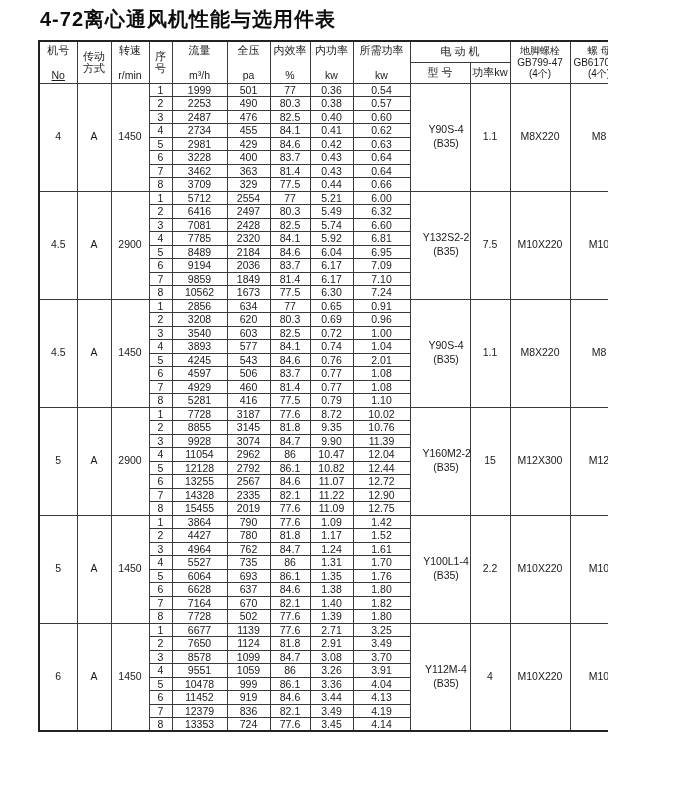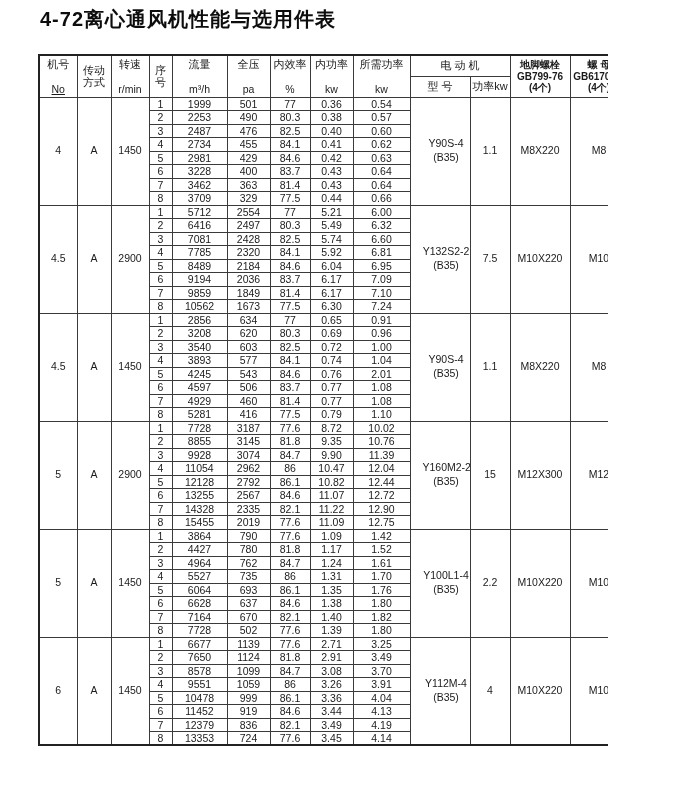--- a/index.html
+++ b/index.html
@@ -1,26 +1,26 @@
 <!DOCTYPE html>
 <html><head>
 <meta charset="utf-8">
 <style>
   * { margin: 0; padding: 0; box-sizing: border-box; }
   html, body { width: 700px; height: 799px; background: #ffffff; font-family: "Liberation Sans", sans-serif; color: #111; }
   .page { position: relative; width: 608px; height: 799px; background: #fff; overflow: hidden; }
   .title { position: absolute; left: 40px; top: 6px; font-size: 20px; font-weight: bold; color: #0d0d0d; letter-spacing: 1px; }
-  table.perf { position: absolute; left: 38px; top: 54px; border-collapse: collapse; table-layout: fixed; width: 646px; border: 2px solid #222; }
+  table.perf { position: absolute; left: 38px; top: 40px; border-collapse: collapse; table-layout: fixed; width: 646px; border: 2px solid #222; }
   th, td { border: 1px solid #3a3a3a; text-align: center; vertical-align: middle; padding: 0; font-weight: normal; color: #1a1a1a; overflow: hidden; white-space: nowrap; }
   thead th { font-size: 11px; line-height: 1.15; }
   thead tr.hrow1 th { height: 21px; }
   thead tr.hrow2 th { height: 21px; }
   th .l2 { font-size: 10.5px; margin-top: 12px; }
   th .underline { text-decoration: underline; }
-  th.h3line { font-size: 10px; line-height: 1.12; font-weight: bold; }
+  th.h3line { font-size: 10px; line-height: 1.12; }
   th.h3line div { font-size: 10px; }
   tbody td { height: 13.5px; font-size: 10.5px; line-height: 1; }
   tbody tr.block-start td { border-top: 1.5px solid #222; }
   td.merged { font-size: 10.5px; line-height: 1.3; }
   td.merged div { line-height: 1.3; padding-left: 12px; }
 </style>
 </head>
 <body>
 
 <div class="page">
@@ -77,21 +77,21 @@
           <div>内功率</div>
           <div class="l2">kw</div>
         </th>
         <th rowspan="2">
           <div>所需功率</div>
           <div class="l2">kw</div>
         </th>
         <th colspan="2">电 动 机</th>
         <th rowspan="2" class="h3line">
           <div>地脚螺栓</div>
-          <div>GB799-76</div>
+          <div>GB799-47</div>
           <div>(4个)</div>
         </th>
         <th rowspan="2" class="h3line">
           <div>螺 母</div>
           <div>GB6170-86</div>
           <div>(4个)</div>
         </th>
         <th rowspan="2" class="h3line">
           <div>垫圈</div>
           <div>GB96-85</div>

